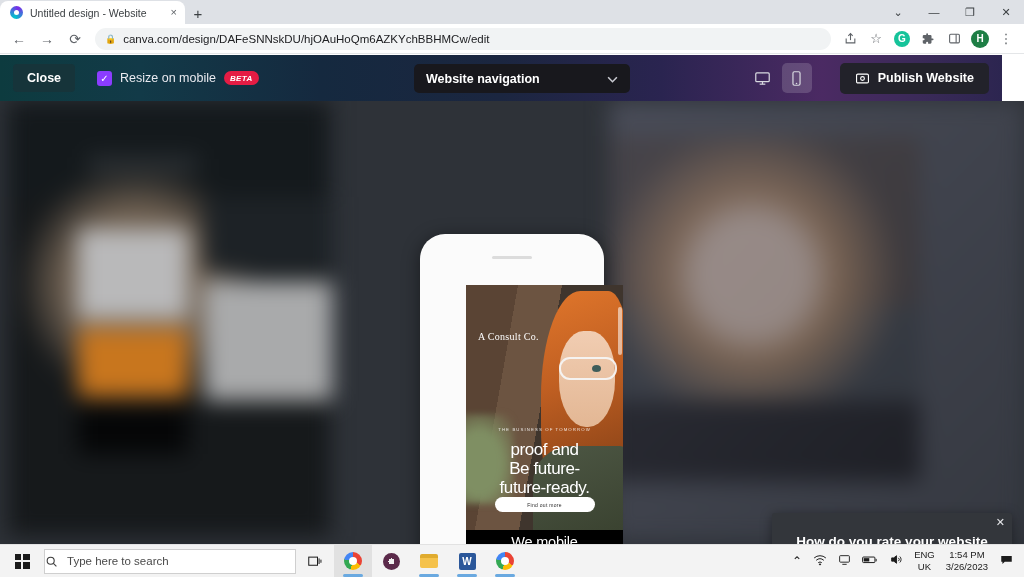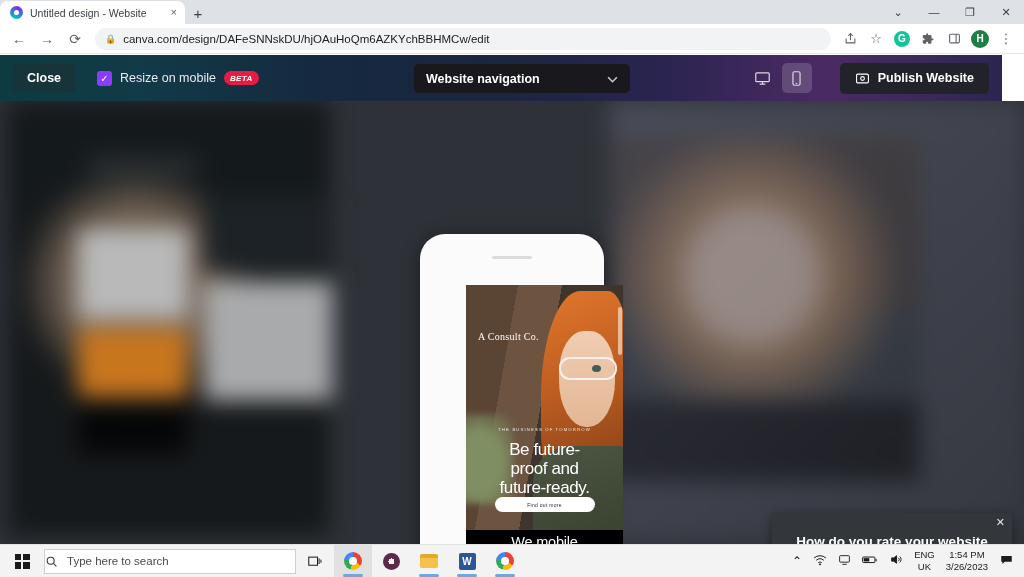--- a/index.html
+++ b/index.html
@@ -422,22 +422,22 @@
         <div class="hero">
           <div class="plant"></div>
           <div class="hair"></div>
           <div class="face"></div>
           <div class="glasses"></div>
           <div class="pupil"></div>
           <div class="shirt"></div>
           <div class="brand">A Consult Co.</div>
           <div class="eyebrow">THE BUSINESS OF TOMORROW</div>
           <div class="headline">
+            <div>proof and</div>
             <div>Be future-</div>
-            <div>proof and</div>
             <div>future-ready.</div>
           </div>
           <div class="cta">Find out more</div>
         </div>
         <div class="blackband">
           <span>
             <span>We mobile</span><br>
             
           </span>
         </div>

